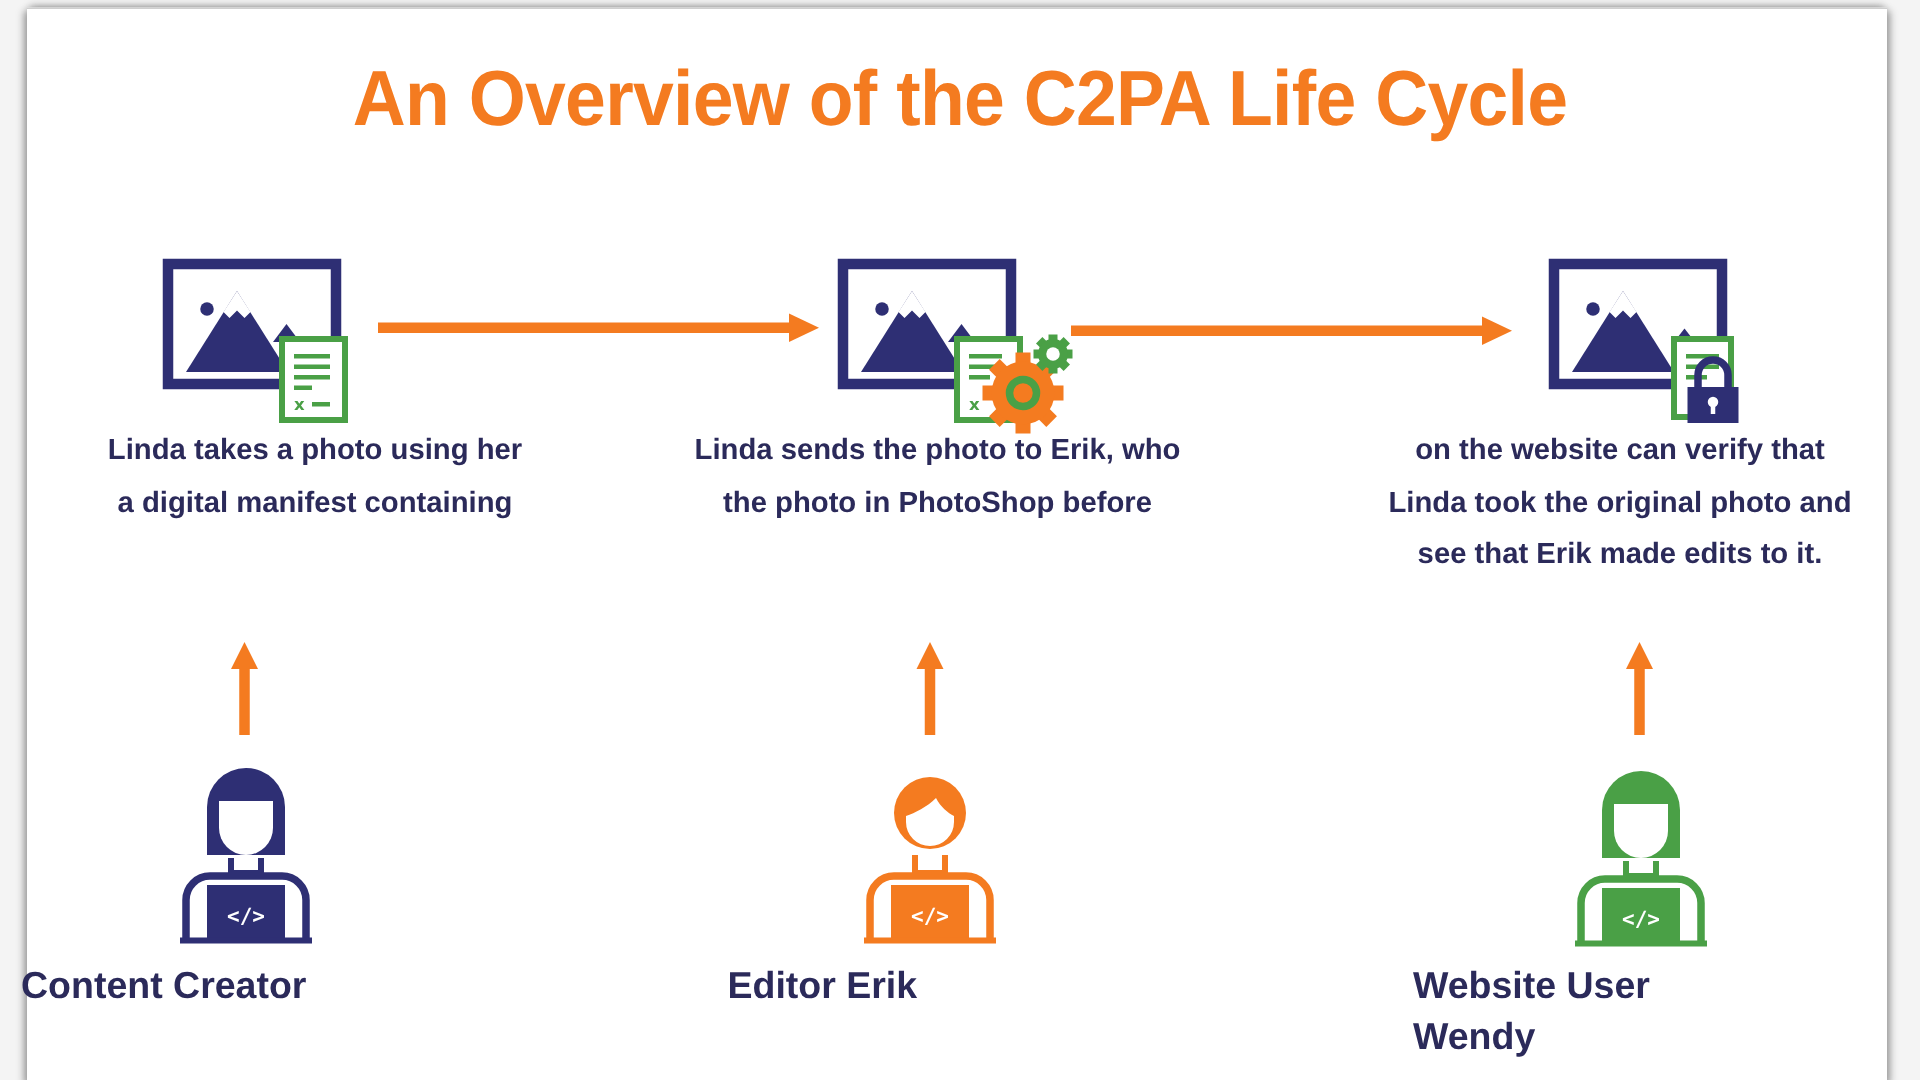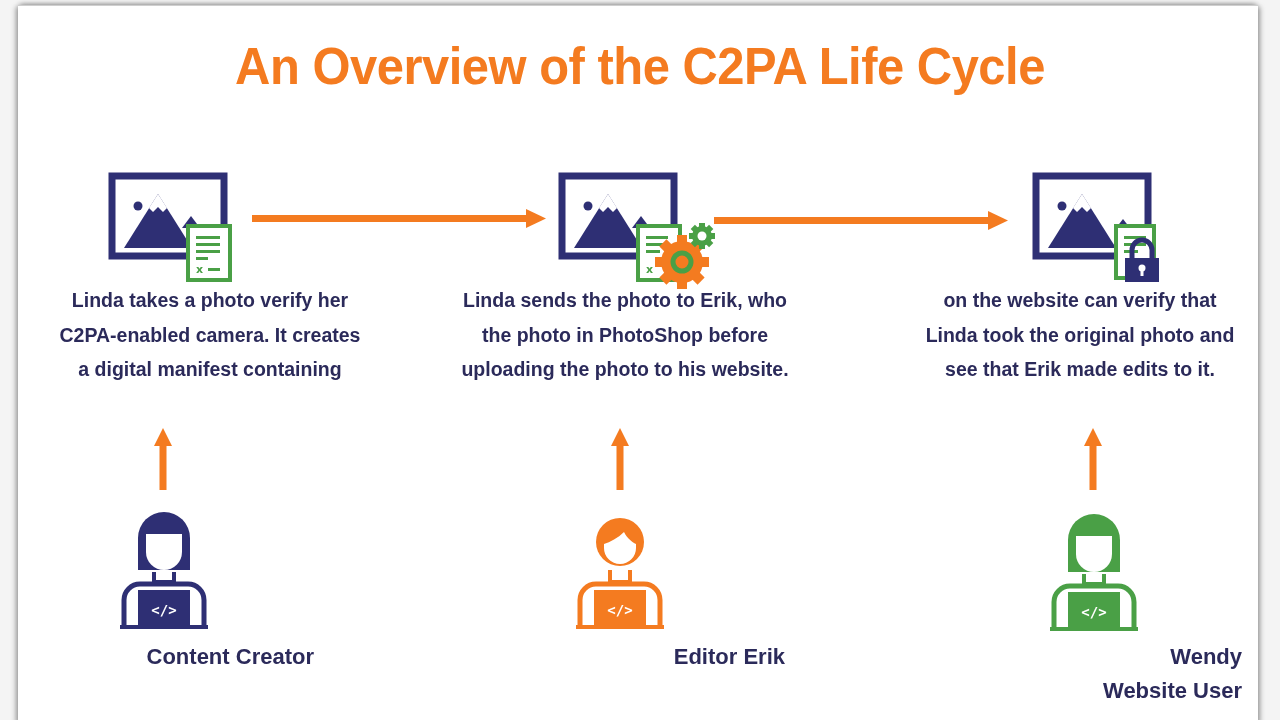--- a/index.html
+++ b/index.html
@@ -19,22 +19,22 @@
       position: absolute; left: 0; top: 36px; width: 1280px; text-align: center;
       color: #f47b20; font-weight: 700; font-size: 52px; letter-spacing: -0.5px;
       transform: scaleX(0.94); transform-origin: center;
     }
     .col-desc {
       position: absolute; text-align: center; color: #2b2a5a;
       font-weight: 700; font-size: 19.5px; line-height: 34.5px;
     }
     .desc-line { display: block; white-space: nowrap; }
     .role-label {
-      position: absolute; text-align: right; color: #2b2a5a;
-      font-weight: 700; font-size: 22px; line-height: 34px; width: 300px;
+      position: absolute; text-align: left; color: #2b2a5a;
+      font-weight: 700; font-size: 25px; line-height: 34px; width: 300px;
     }
     .icon { position: absolute; }
     .arrow-h { position: absolute; height: 8px; }
     .arrow-v { position: absolute; width: 8px; }
   </style>
 </head>
 <body>
 
 <div class="card"></div>
 
@@ -111,29 +111,27 @@
   <rect x="92" y="71" width="22" height="3" fill="#4aa046"></rect>
   <rect x="92" y="78" width="14" height="3" fill="#4aa046"></rect>
 
   <path d="M100,88 v-10 a10,10 0 0 1 20,0 v10" fill="none" stroke="#2e2f74" stroke-width="5"></path>
   <rect x="93" y="86" width="34" height="24" fill="#2e2f74"></rect>
   <circle cx="110" cy="96" r="3.5" fill="#ffffff"></circle>
   <rect x="108.5" y="96" width="3" height="8" fill="#ffffff"></rect>
 </svg>
 
 <div class="col-desc" style="left:20px; top:283px; width:380px;">
-  <span class="desc-line">Linda takes a photo verify her</span>
-  <span class="desc-line">C2PA-enabled camera. It creates</span>
+  <span class="desc-line">Linda takes a photo using her</span>
   <span class="desc-line">a digital manifest containing</span>
 </div>
 
 <div class="col-desc" style="left:430px; top:283px; width:390px;">
   <span class="desc-line">Linda sends the photo to Erik, who</span>
   <span class="desc-line">the photo in PhotoShop before</span>
-  <span class="desc-line">uploading the photo to his website.</span>
 </div>
 
 <div class="col-desc" style="left:890px; top:283px; width:380px;">
   <span class="desc-line">on the website can verify that</span>
   <span class="desc-line">Linda took the original photo and</span>
   <span class="desc-line">see that Erik made edits to it.</span>
 </div>
 
 <svg class="arrow-v" style="left:153px; top:428px; width:20px;" width="20" height="62" viewBox="0 0 20 62">
   <polygon points="10,0 19,18 1,18" fill="#f47b20"></polygon>
@@ -180,15 +178,15 @@
 
 <div class="role-label" style="left:14px; top:640px;">
   <div>Content Creator</div>
 </div>
 
 <div class="role-label" style="left:485px; top:640px;">
   <div>Editor Erik</div>
 </div>
 
 <div class="role-label" style="left:942px; top:640px;">
+  <div>Website User</div>
   <div>Wendy</div>
-  <div>Website User</div>
 </div>
 
 </body></html>

